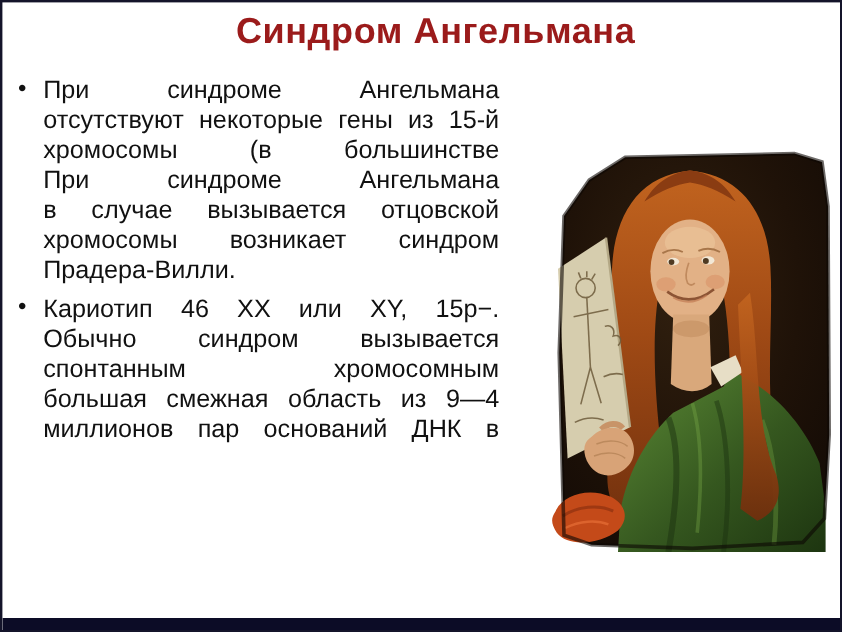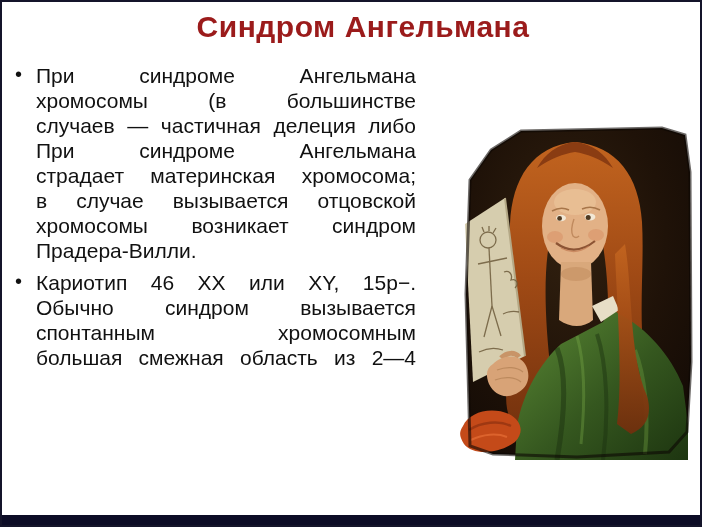--- a/index.html
+++ b/index.html
@@ -63,36 +63,36 @@
 
 <div class="slide">
 
   <div class="slide-title">Синдром Ангельмана</div>
 
   <ul class="bullet-list">
     <li class="bullet-item">
       <span class="bullet-marker">•</span>
       <div>
           <div class="tline">При синдроме Ангельмана</div>
+          <div class="tline">отсутствуют некоторые гены из 15-й</div>
           <div class="tline">хромосомы (в большинстве</div>
-          <div class="tline">случаев — частичная делеция либо</div>
           <div class="tline">При синдроме Ангельмана</div>
-          <div class="tline">страдает материнская хромосома;</div>
           <div class="tline">в случае вызывается отцовской</div>
           <div class="tline">хромосомы возникает синдром</div>
           <div class="tline tlast">Прадера-Вилли.</div>
         </div>
     </li>
     <li class="bullet-item">
       <span class="bullet-marker">•</span>
       <div>
           <div class="tline">Кариотип 46 XX или XY, 15p−.</div>
           <div class="tline">Обычно синдром вызывается</div>
           <div class="tline">спонтанным хромосомным</div>
-          <div class="tline">большая смежная область из 2—4</div>
+          <div class="tline">большая смежная область из 9—4</div>
+          <div class="tline">миллионов пар оснований ДНК в</div>
         </div>
     </li>
   </ul>
 
   <svg class="painting" role="img" viewBox="0 0 237 336" width="237" height="336" xmlns="http://www.w3.org/2000/svg" aria-label="Renaissance portrait painting: smiling red-haired child in a green garment holding up a sheet of paper with a child's stick-figure drawing, dark brown background, red cap at lower left">
     <defs>
       <radialGradient id="pbg" cx="45%" cy="35%" r="80%">
         <stop offset="0%" stop-color="#31200f"></stop>
         <stop offset="55%" stop-color="#1f1208"></stop>
         <stop offset="100%" stop-color="#120a05"></stop>

